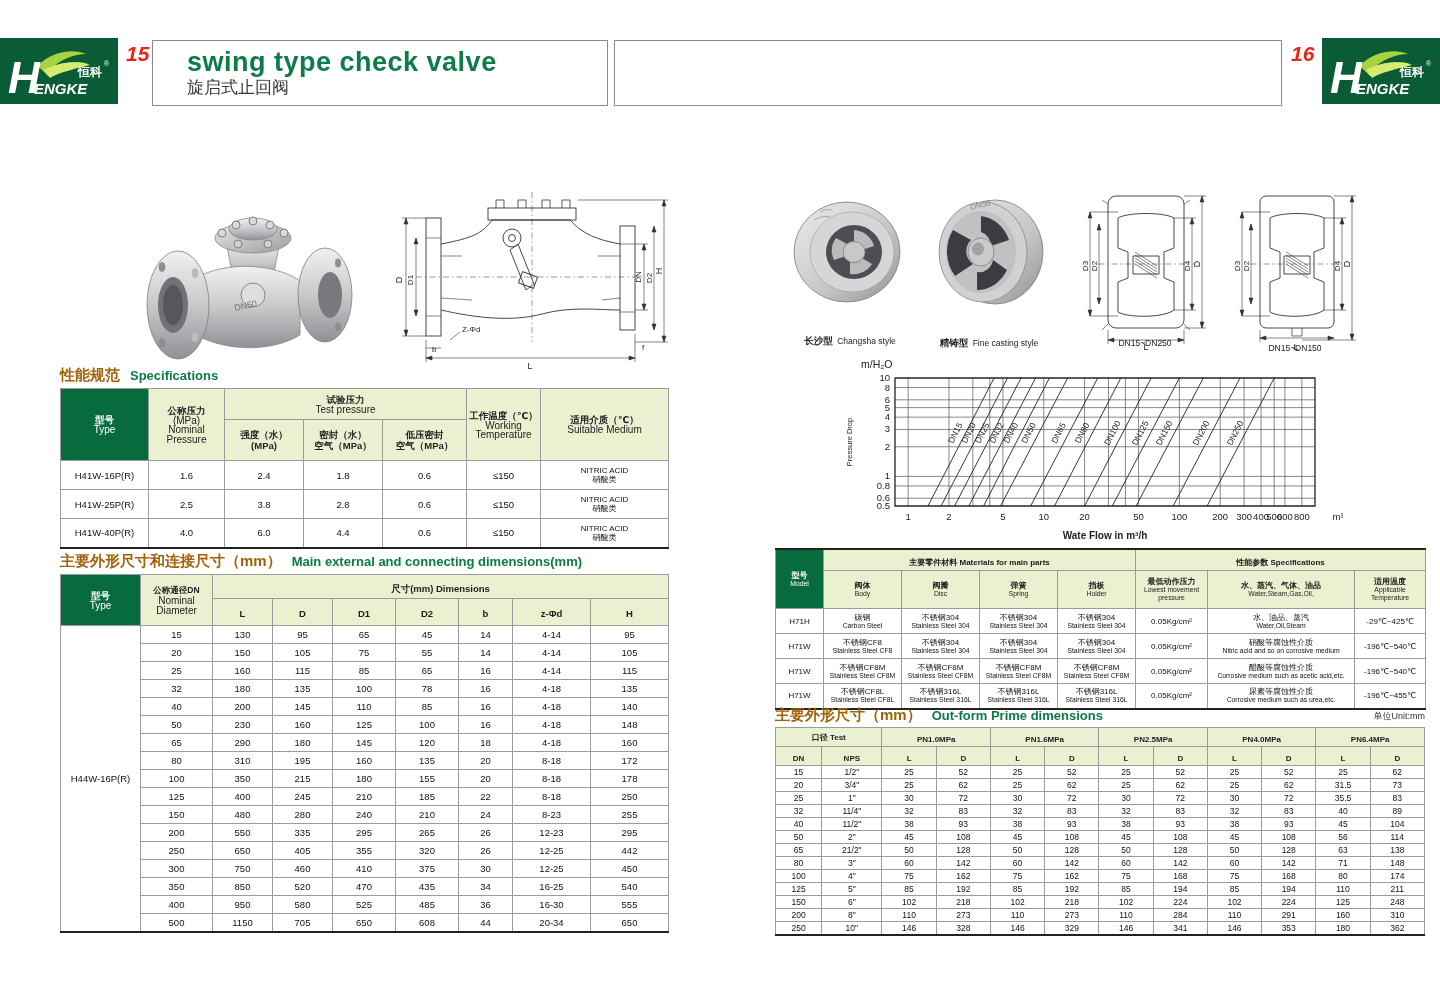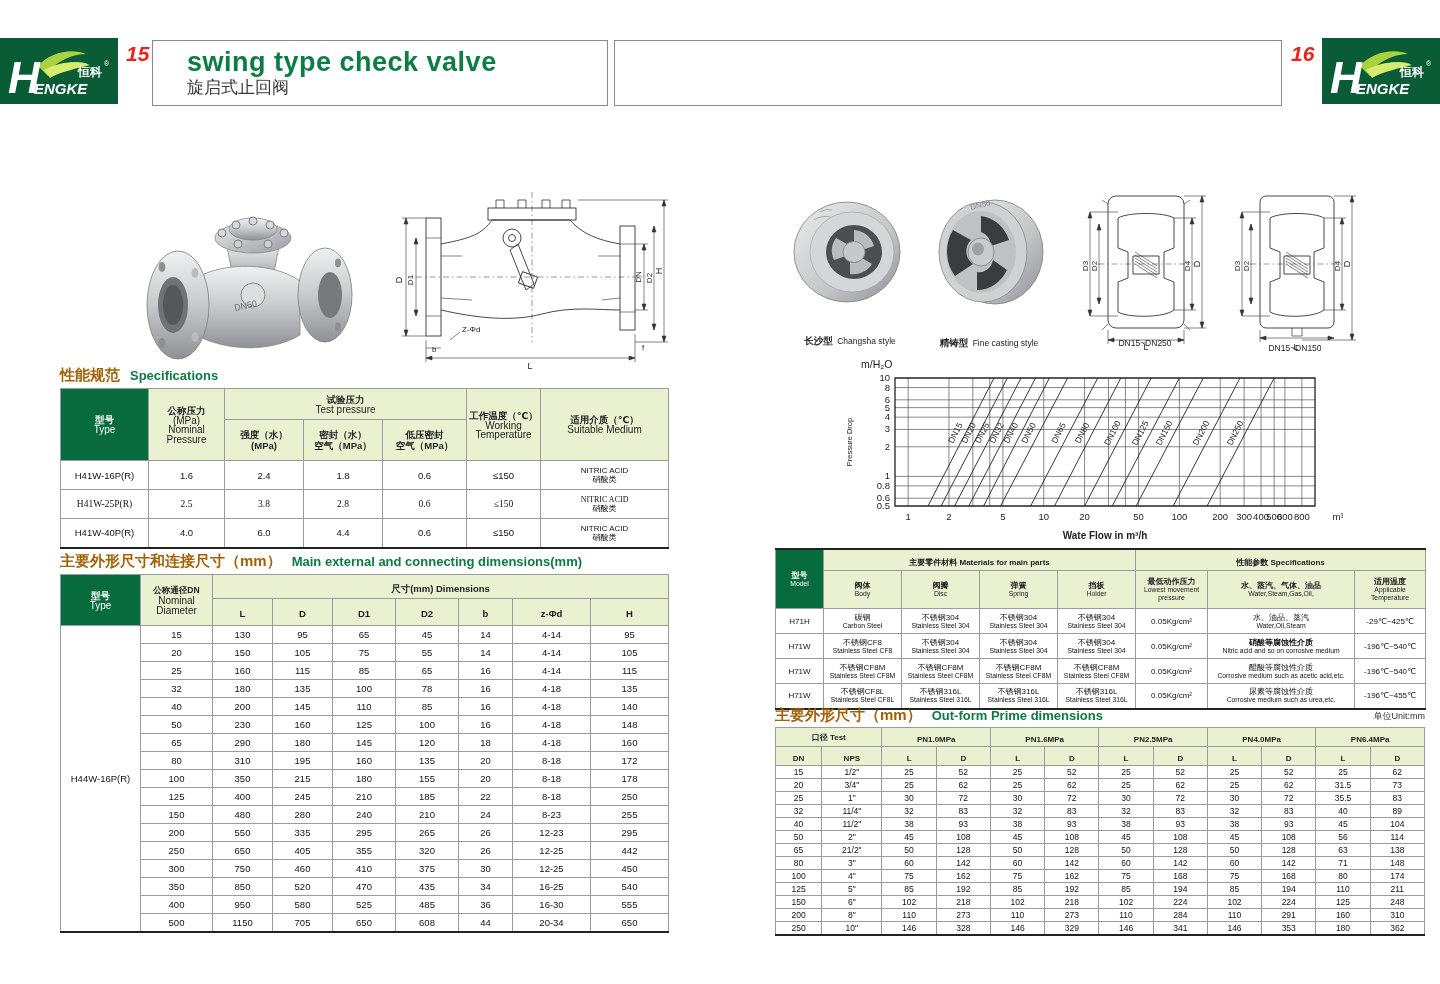--- a/index.html
+++ b/index.html
@@ -227,21 +227,21 @@
           <td>1.6</td>
           <td>2.4</td>
           <td>1.8</td>
           <td>0.6</td>
           <td>≤150</td>
           <td>
             <div style="font-size:8px;line-height:9px;">NITRIC ACID</div>
             <div style="font-size:8px;line-height:9px;">硝酸类</div>
           </td>
         </tr>
-        <tr class="tbl" style="height:29px;font-family:Liberation Serif, serif;">
+        <tr class="tbl" style="height:29px;">
           <td>H41W-25P(R)</td>
           <td>2.5</td>
           <td>3.8</td>
           <td>2.8</td>
           <td>0.6</td>
           <td>≤150</td>
           <td>
             <div style="font-size:8px;line-height:9px;">NITRIC ACID</div>
             <div style="font-size:8px;line-height:9px;">硝酸类</div>
           </td>
@@ -762,21 +762,21 @@
           <td>
             <div class="cn-s" style="font-weight:normal">不锈钢304</div>
             <div class="en-s">Stainless Steel 304</div>
           </td>
           <td>
             <div class="cn-s" style="font-weight:normal">不锈钢304</div>
             <div class="en-s">Stainless Steel 304</div>
           </td>
           <td style="font-size:8px;">0.05Kg/cm²</td>
           <td>
-            <div class="cn-s" style="font-weight:bold">硝酸等腐蚀性介质</div>
+            <div class="cn-s" style="font-weight:normal">硝酸等腐蚀性介质</div>
             <div class="en-s">Nitric acid and so on corrosive medium</div>
           </td>
           <td style="font-size:8px;">-196℃~540℃</td>
         </tr>
         <tr class="tbl" style="height:25px;">
           <td style="font-size:8px;">H71W</td>
           <td>
             <div class="cn-s" style="font-weight:normal">不锈钢CF8M</div>
             <div class="en-s">Stainless Steel CF8M</div>
           </td>

